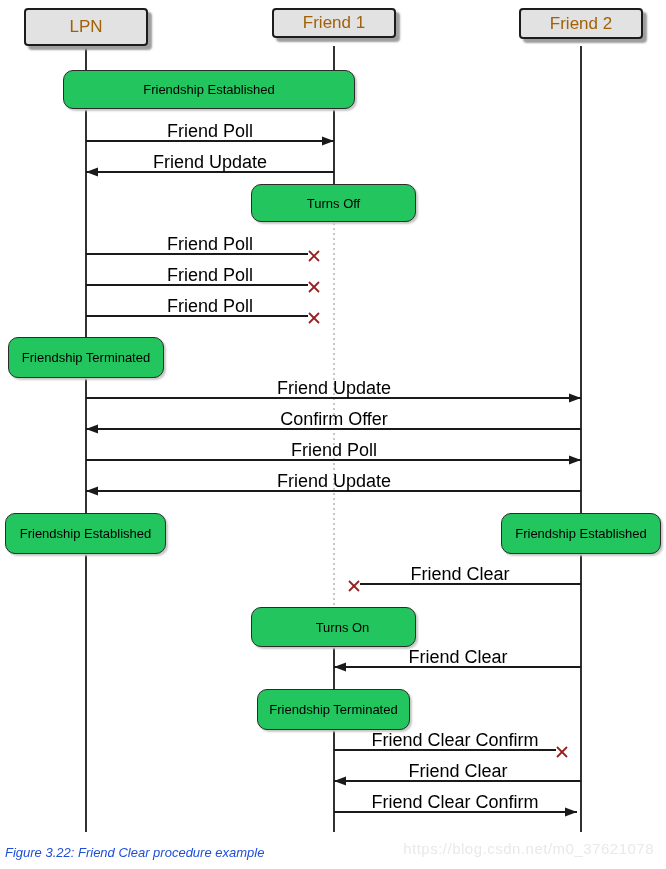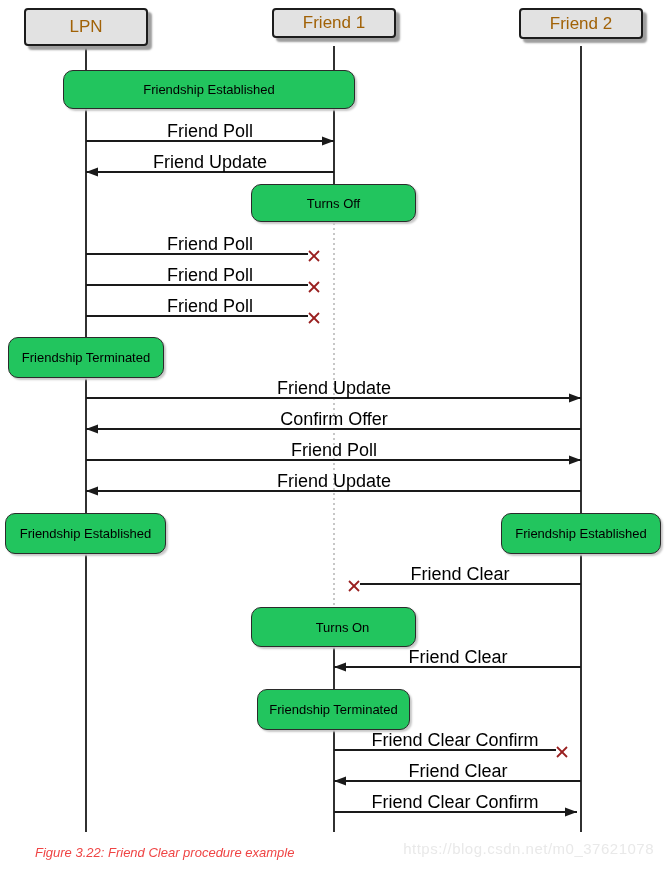--- a/index.html
+++ b/index.html
@@ -51,23 +51,22 @@
     white-space: nowrap;
     line-height: 14px;
   }
 
   .caption {
     position: absolute;
     left: 5px;
     top: 845px;
     font-style: italic;
     font-size: 13px;
-    color: #ef4444;
+    color: #1d4ed8;
     white-space: nowrap;
-    margin-left: 30px;
   }
 
   .watermark {
     position: absolute;
     right: 12px;
     top: 840px;
     font-size: 15px;
     color: #e9e9e9;
     letter-spacing: 0.5px;
     white-space: nowrap;

